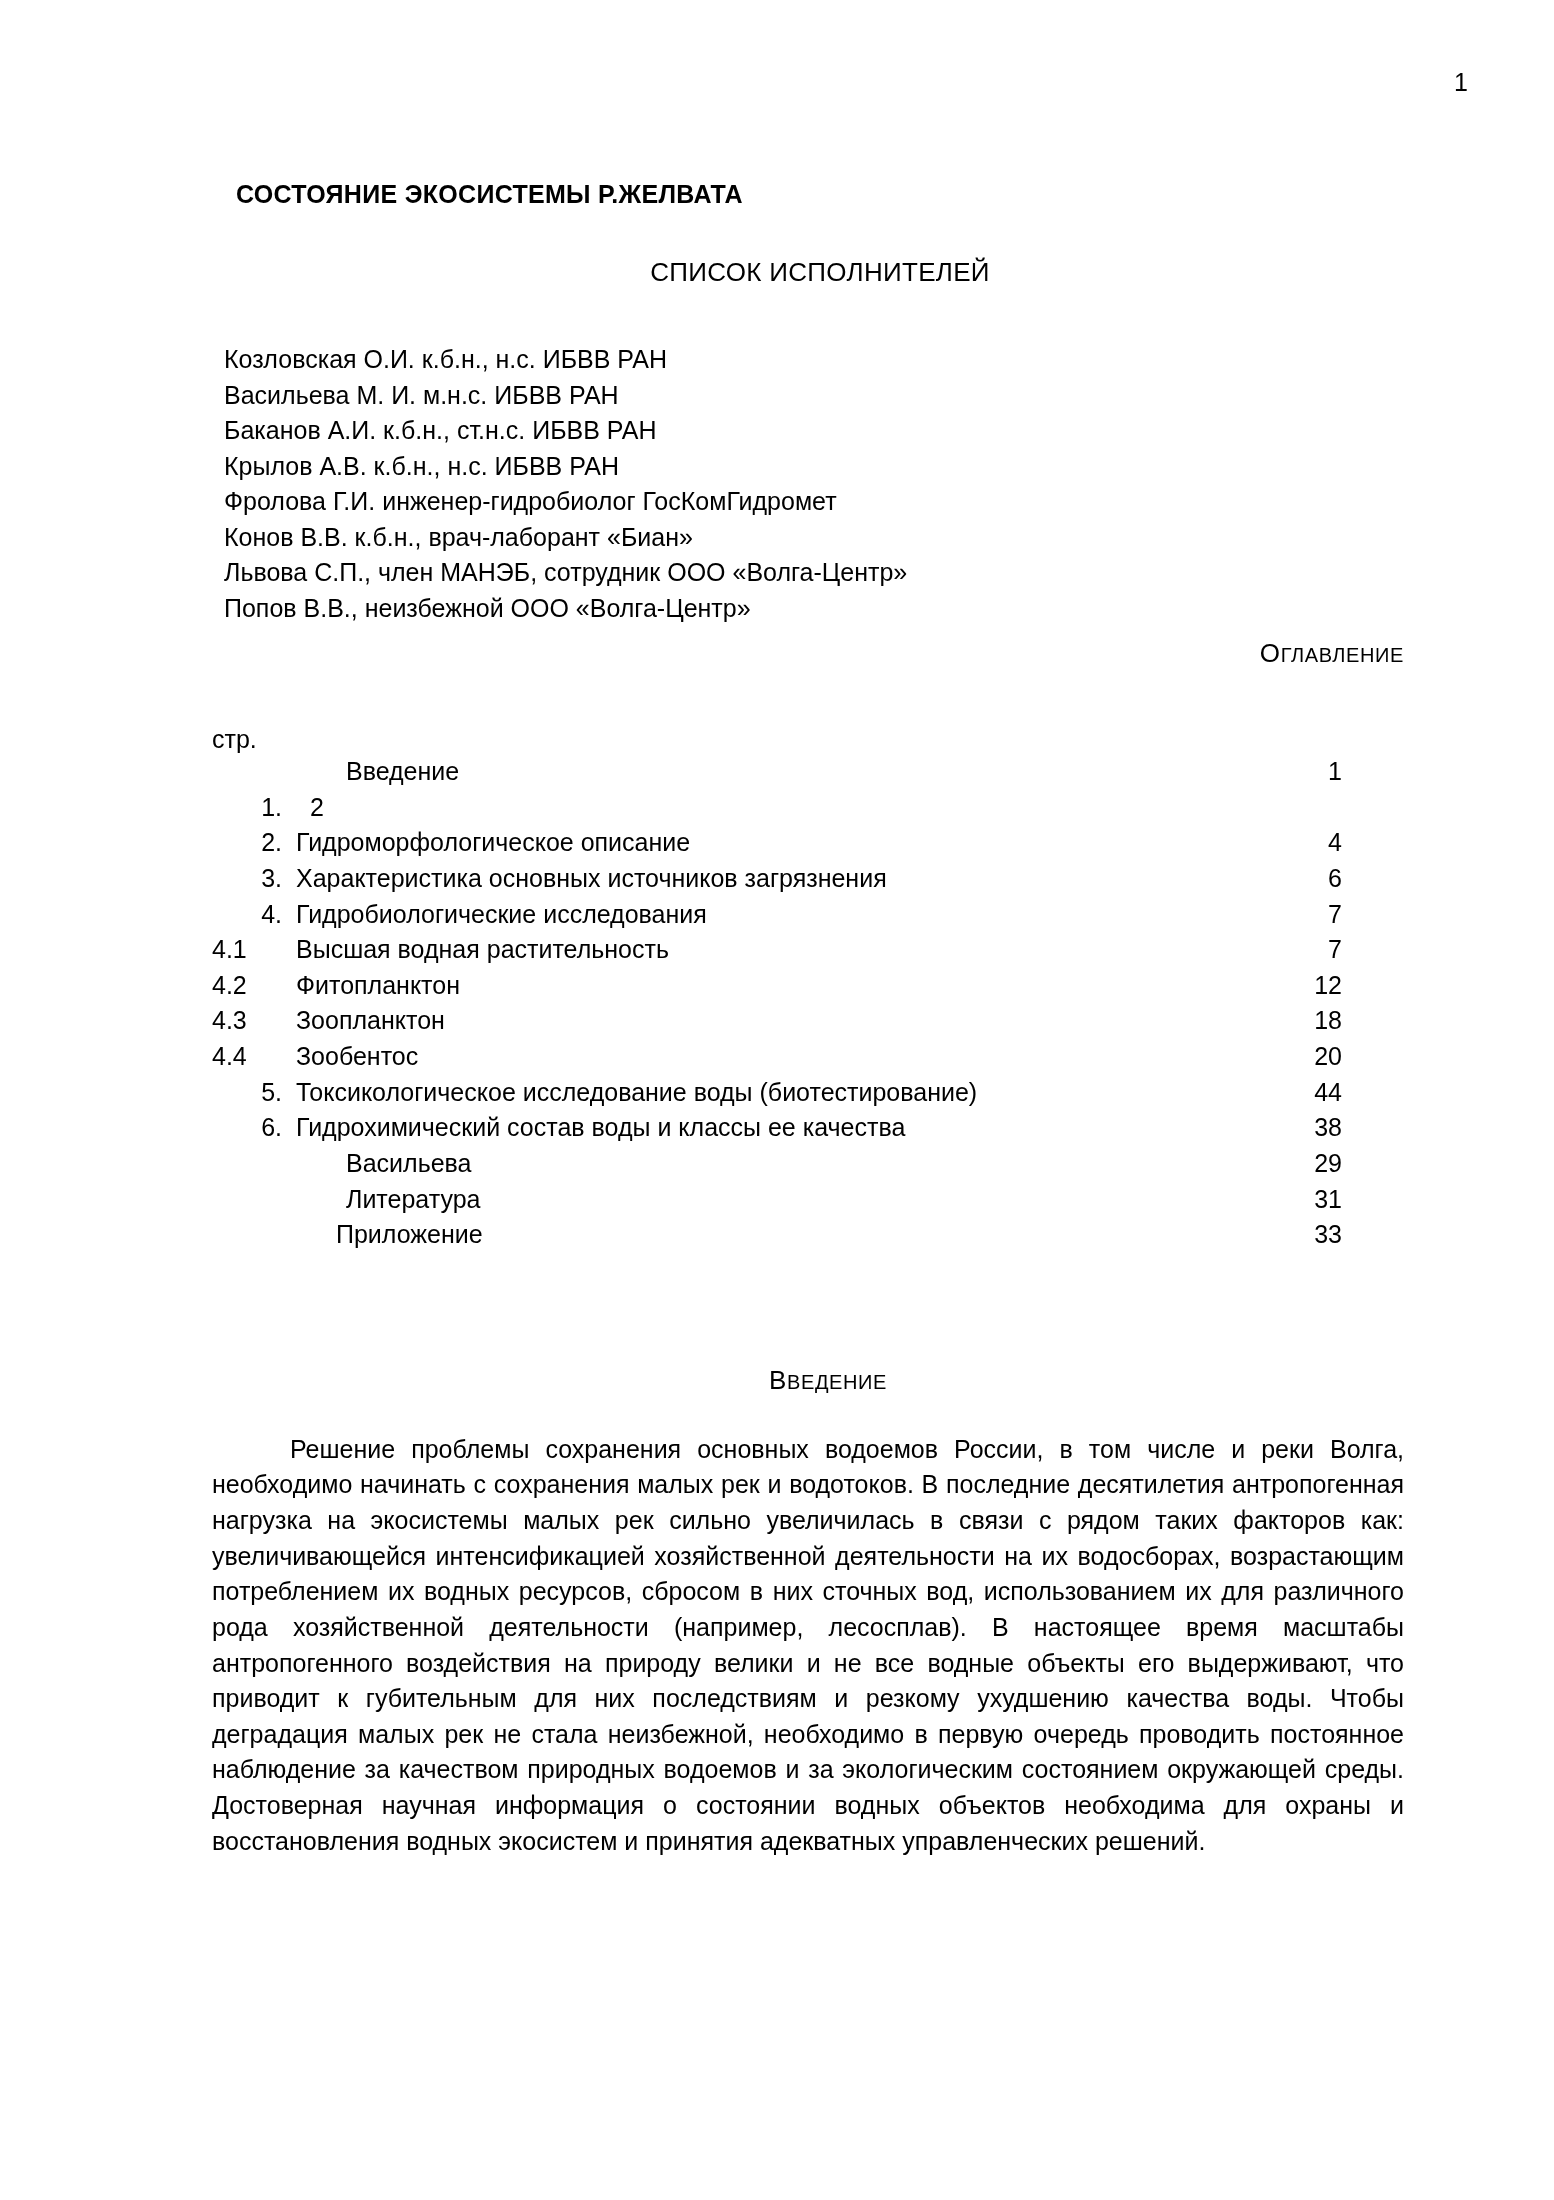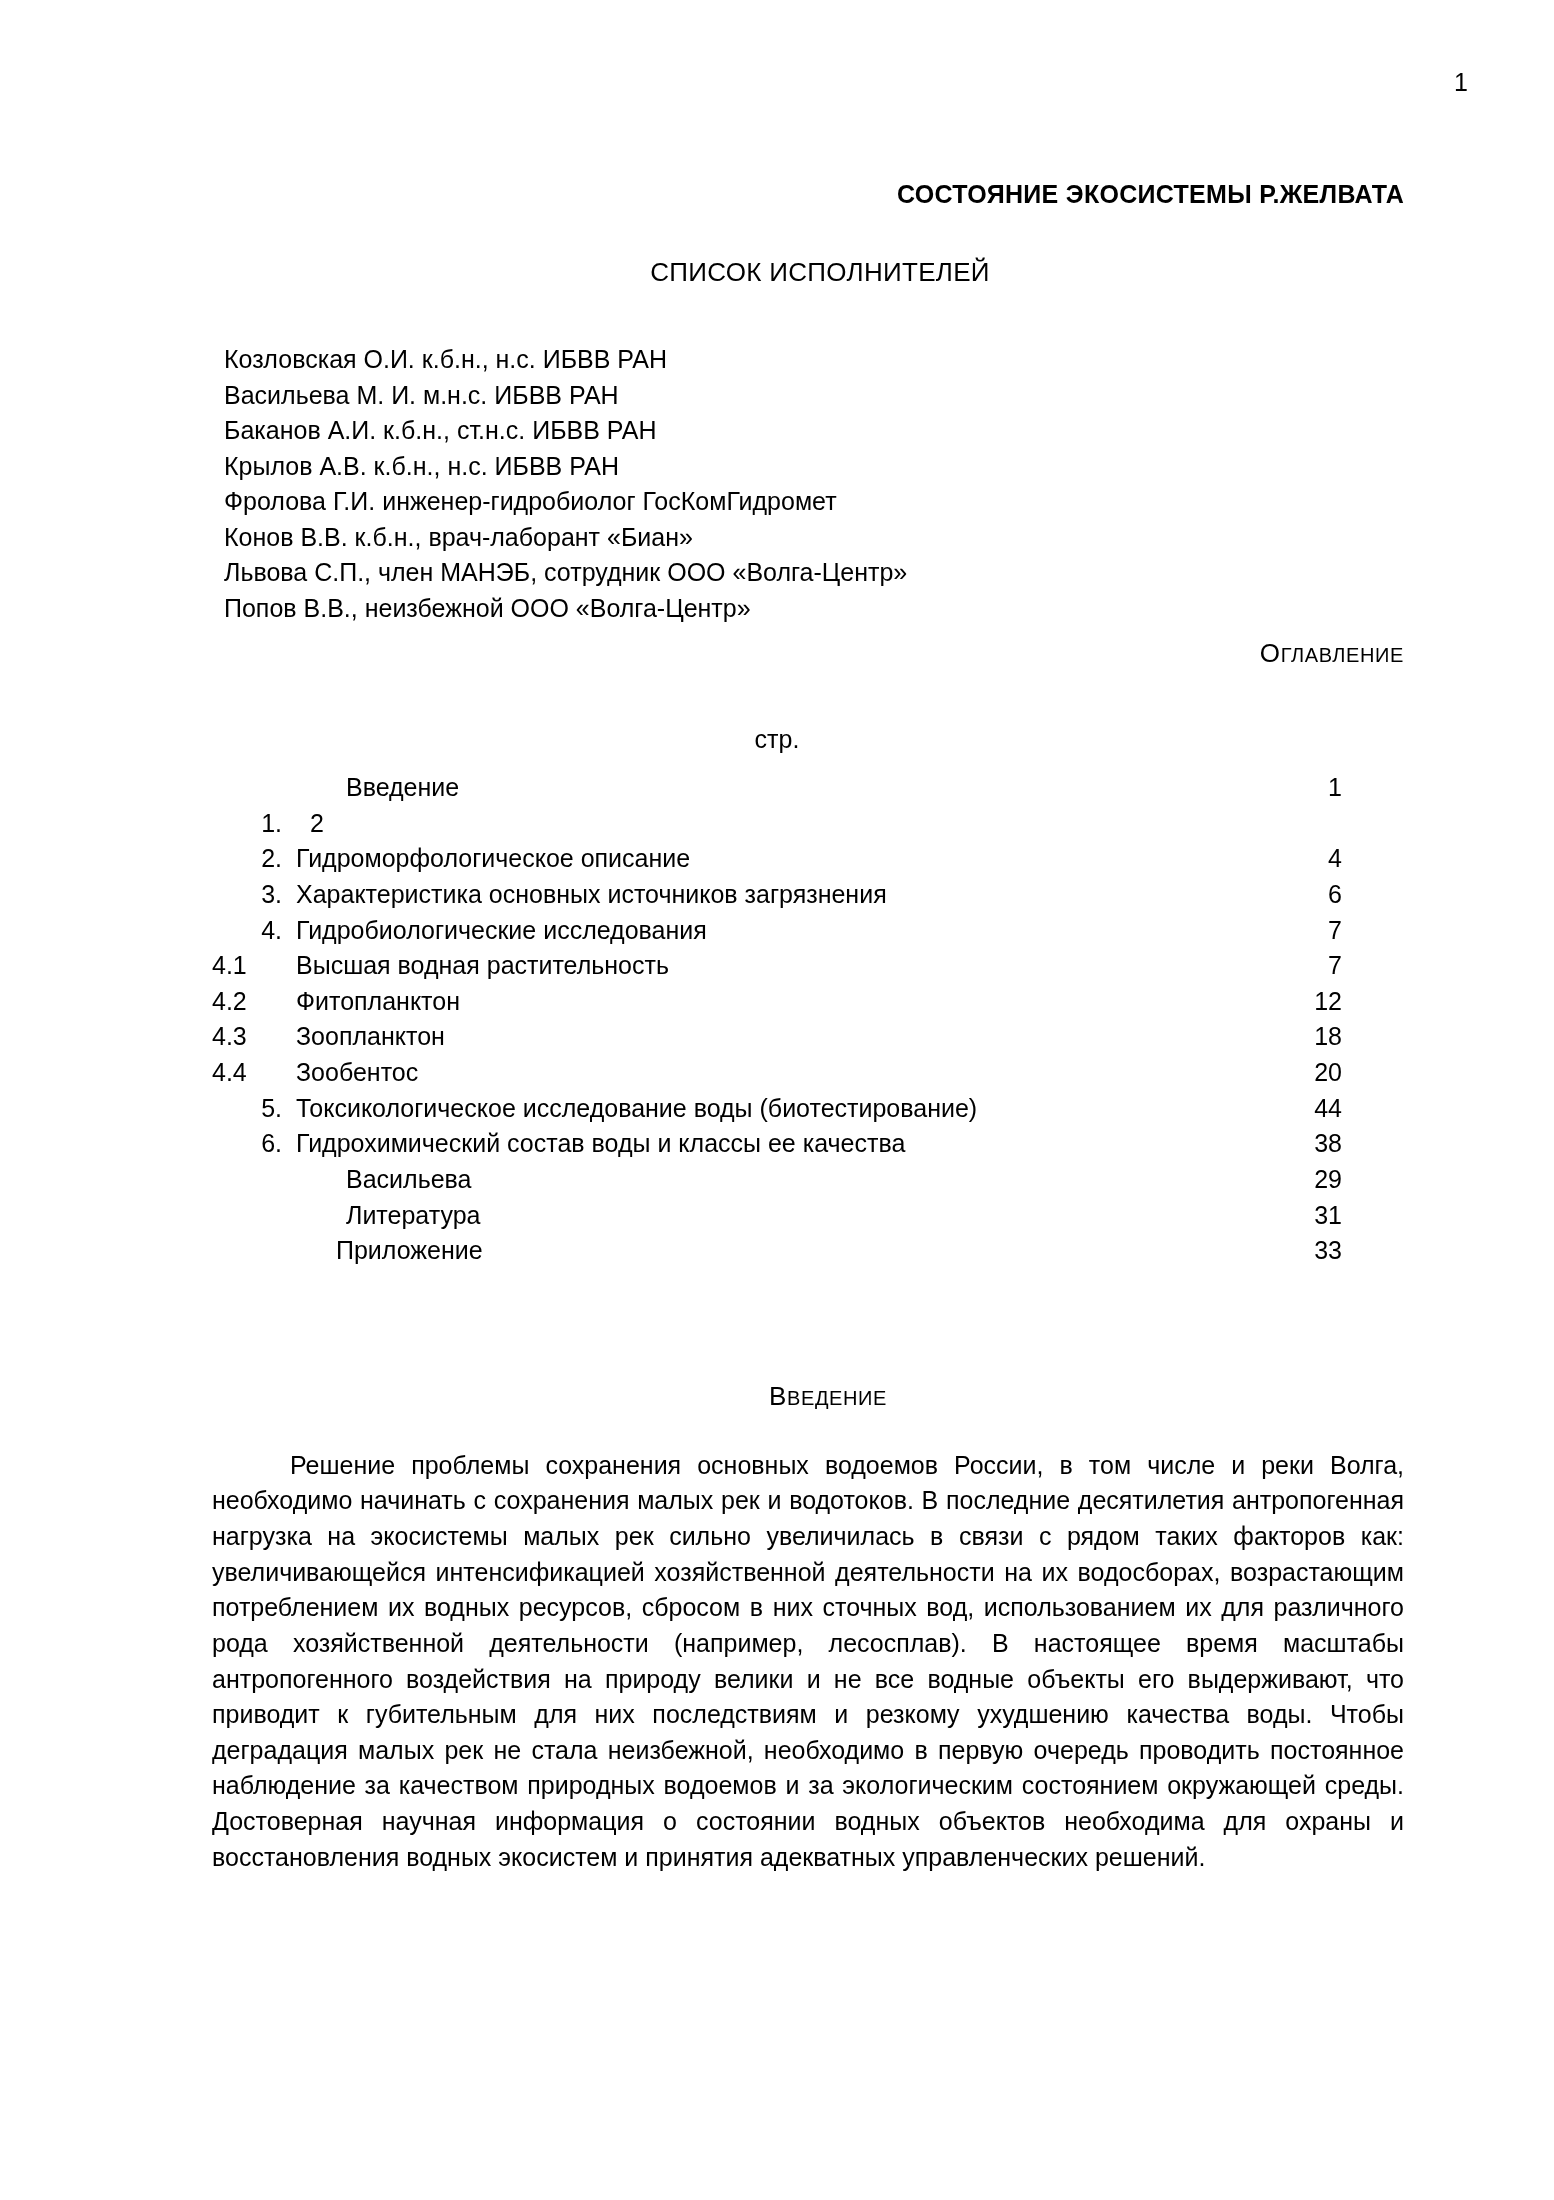--- a/index.html
+++ b/index.html
@@ -36,21 +36,21 @@
   
   .content {
     position: absolute;
     left: 212px;
     right: 150px;
     top: 180px;
   }
 
   
   .doc-title {
-    text-align: right;
+    text-align: left;
     font-weight: bold;
     font-size: 25px;
     letter-spacing: 0.3px;
     margin: 0 0 48px 0;
     padding-left: 24px;
   }
 
   .subtitle {
     text-align: center;
     font-size: 26px;
@@ -84,24 +84,24 @@
   .smallcaps .cap {
     font-size: 26px;
   }
 
   
   .toc {
     margin: 56px 0 0 0;
     position: relative;
   }
   .toc-pagehdr {
-    text-align: center;
+    text-align: left;
     font-size: 25px;
     padding-right: 62px;
-    margin-bottom: 16px;
+    margin-bottom: 0;
   }
   .toc-row {
     display: flex;
     align-items: baseline;
     font-size: 25px;
     line-height: 1.425;
   }
   .toc-num {
     width: 84px;
     flex: 0 0 84px;

